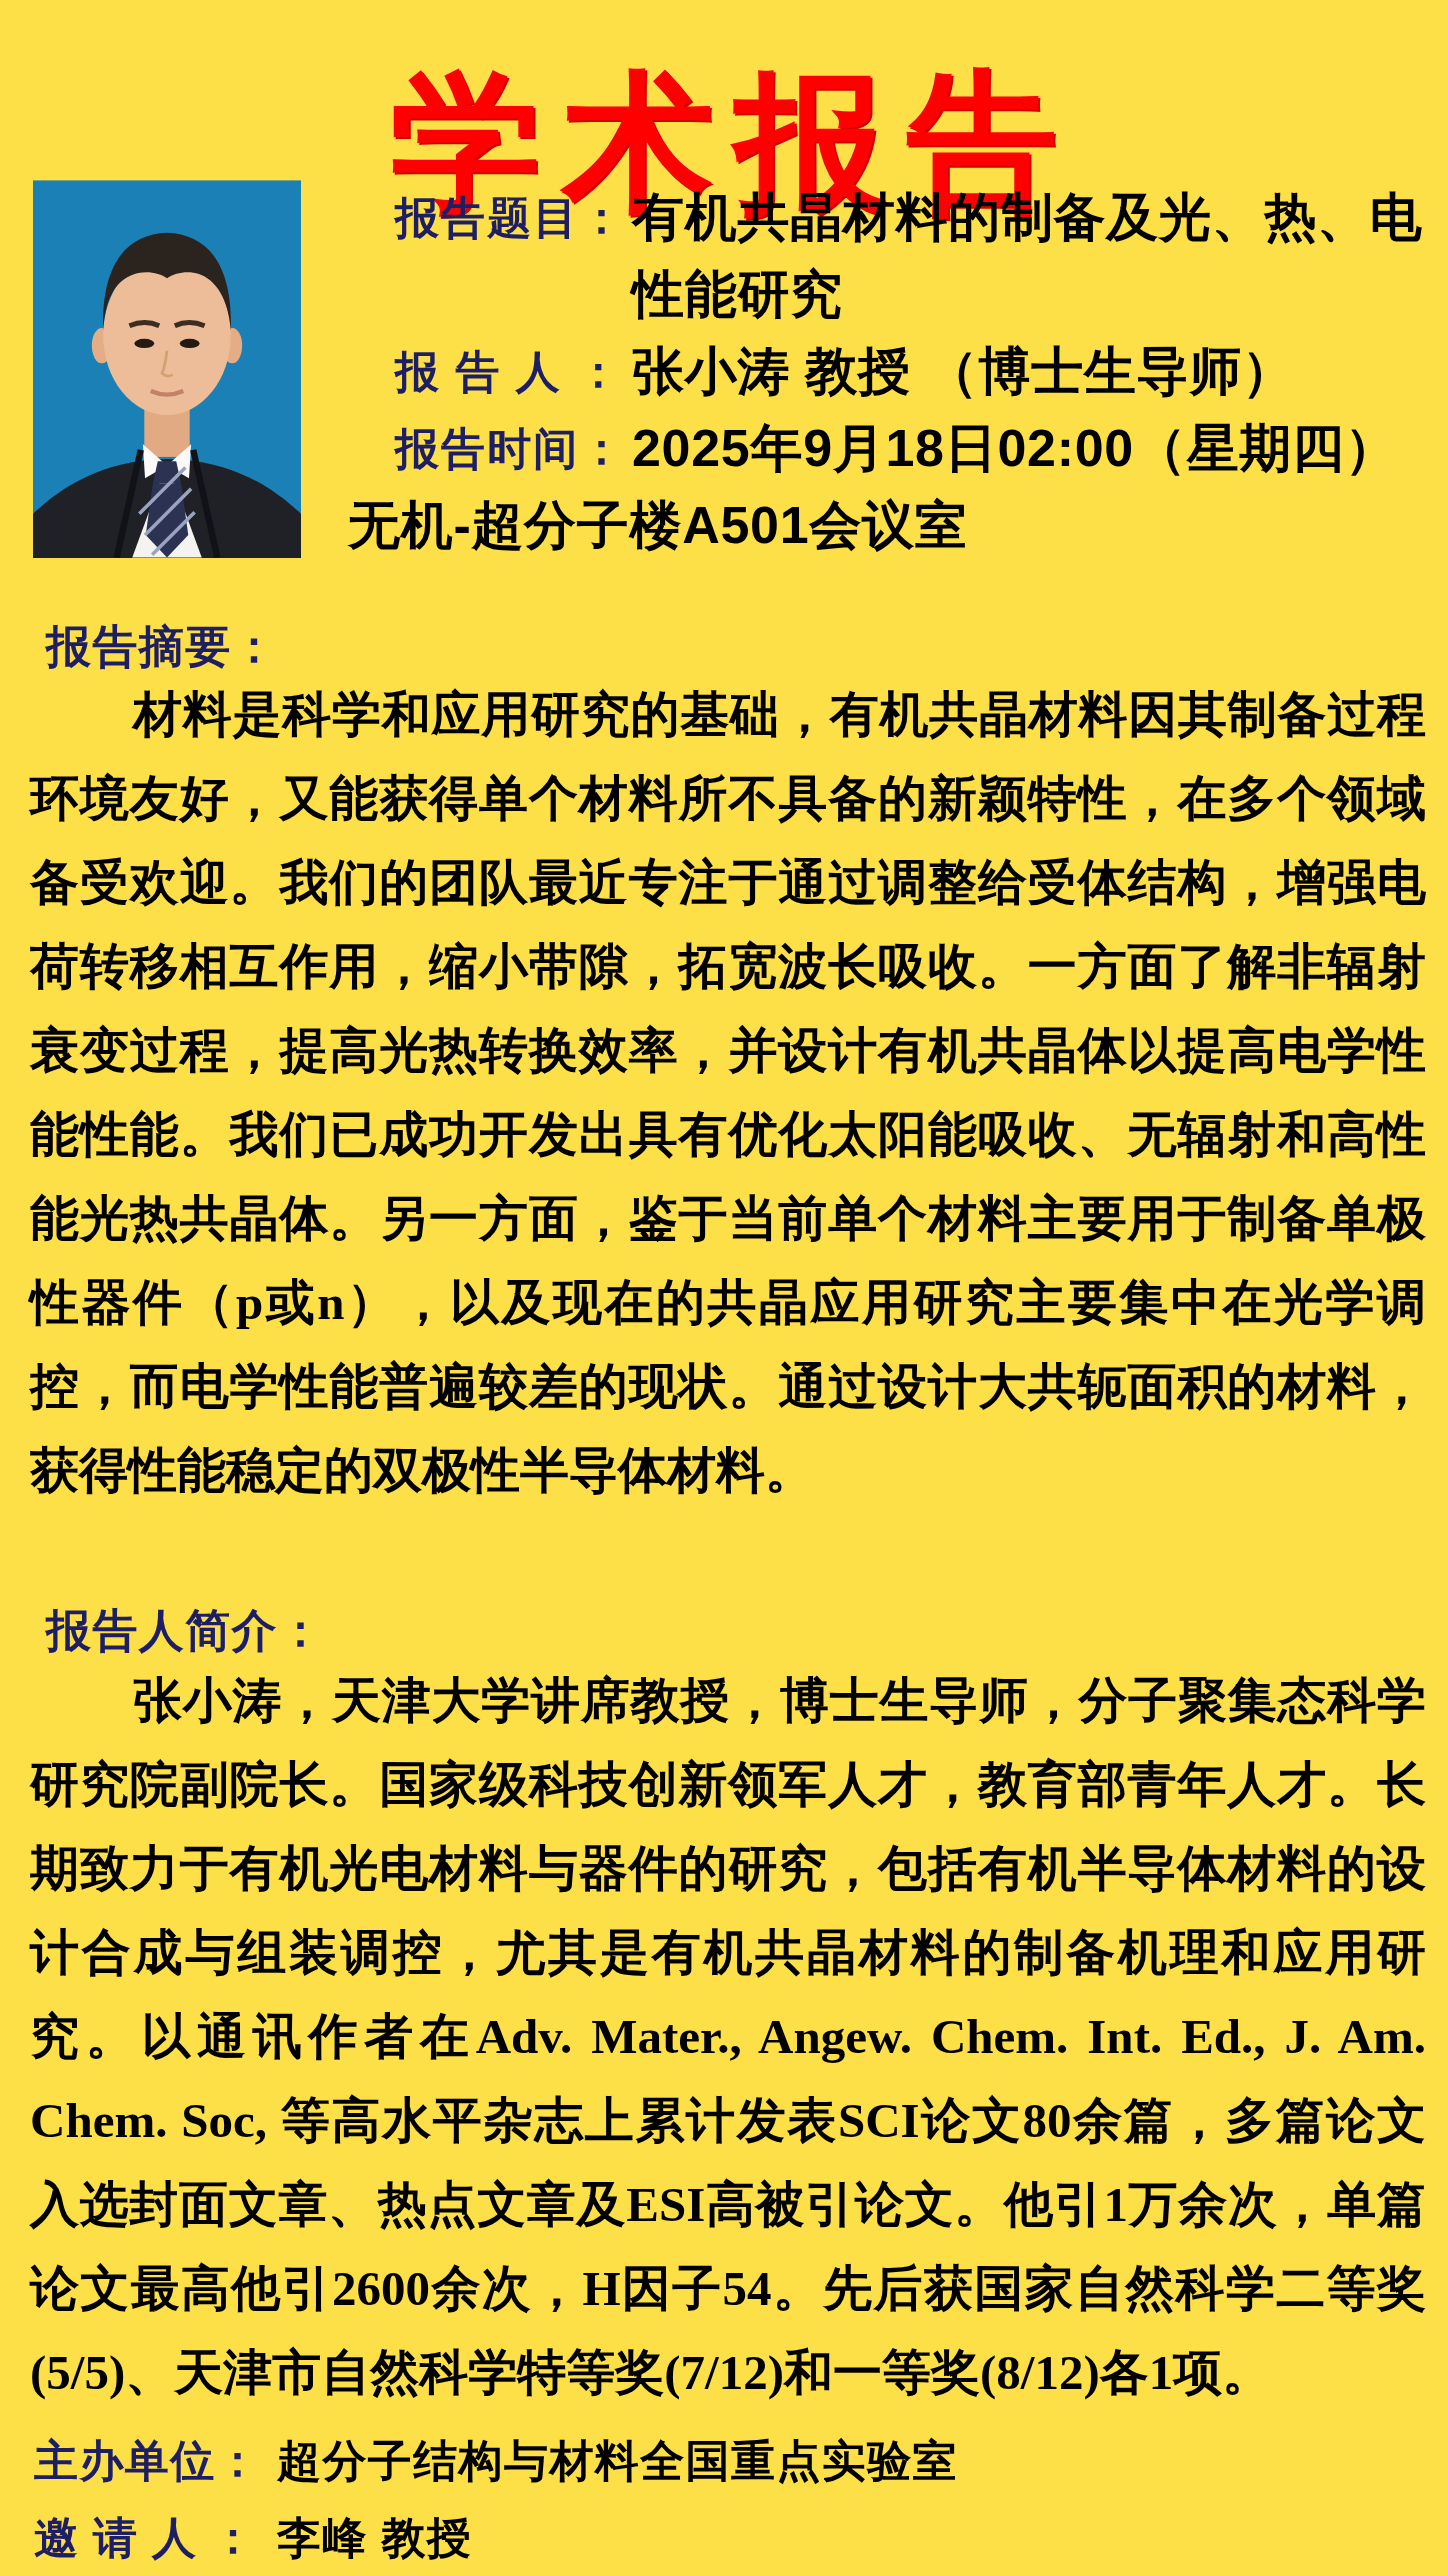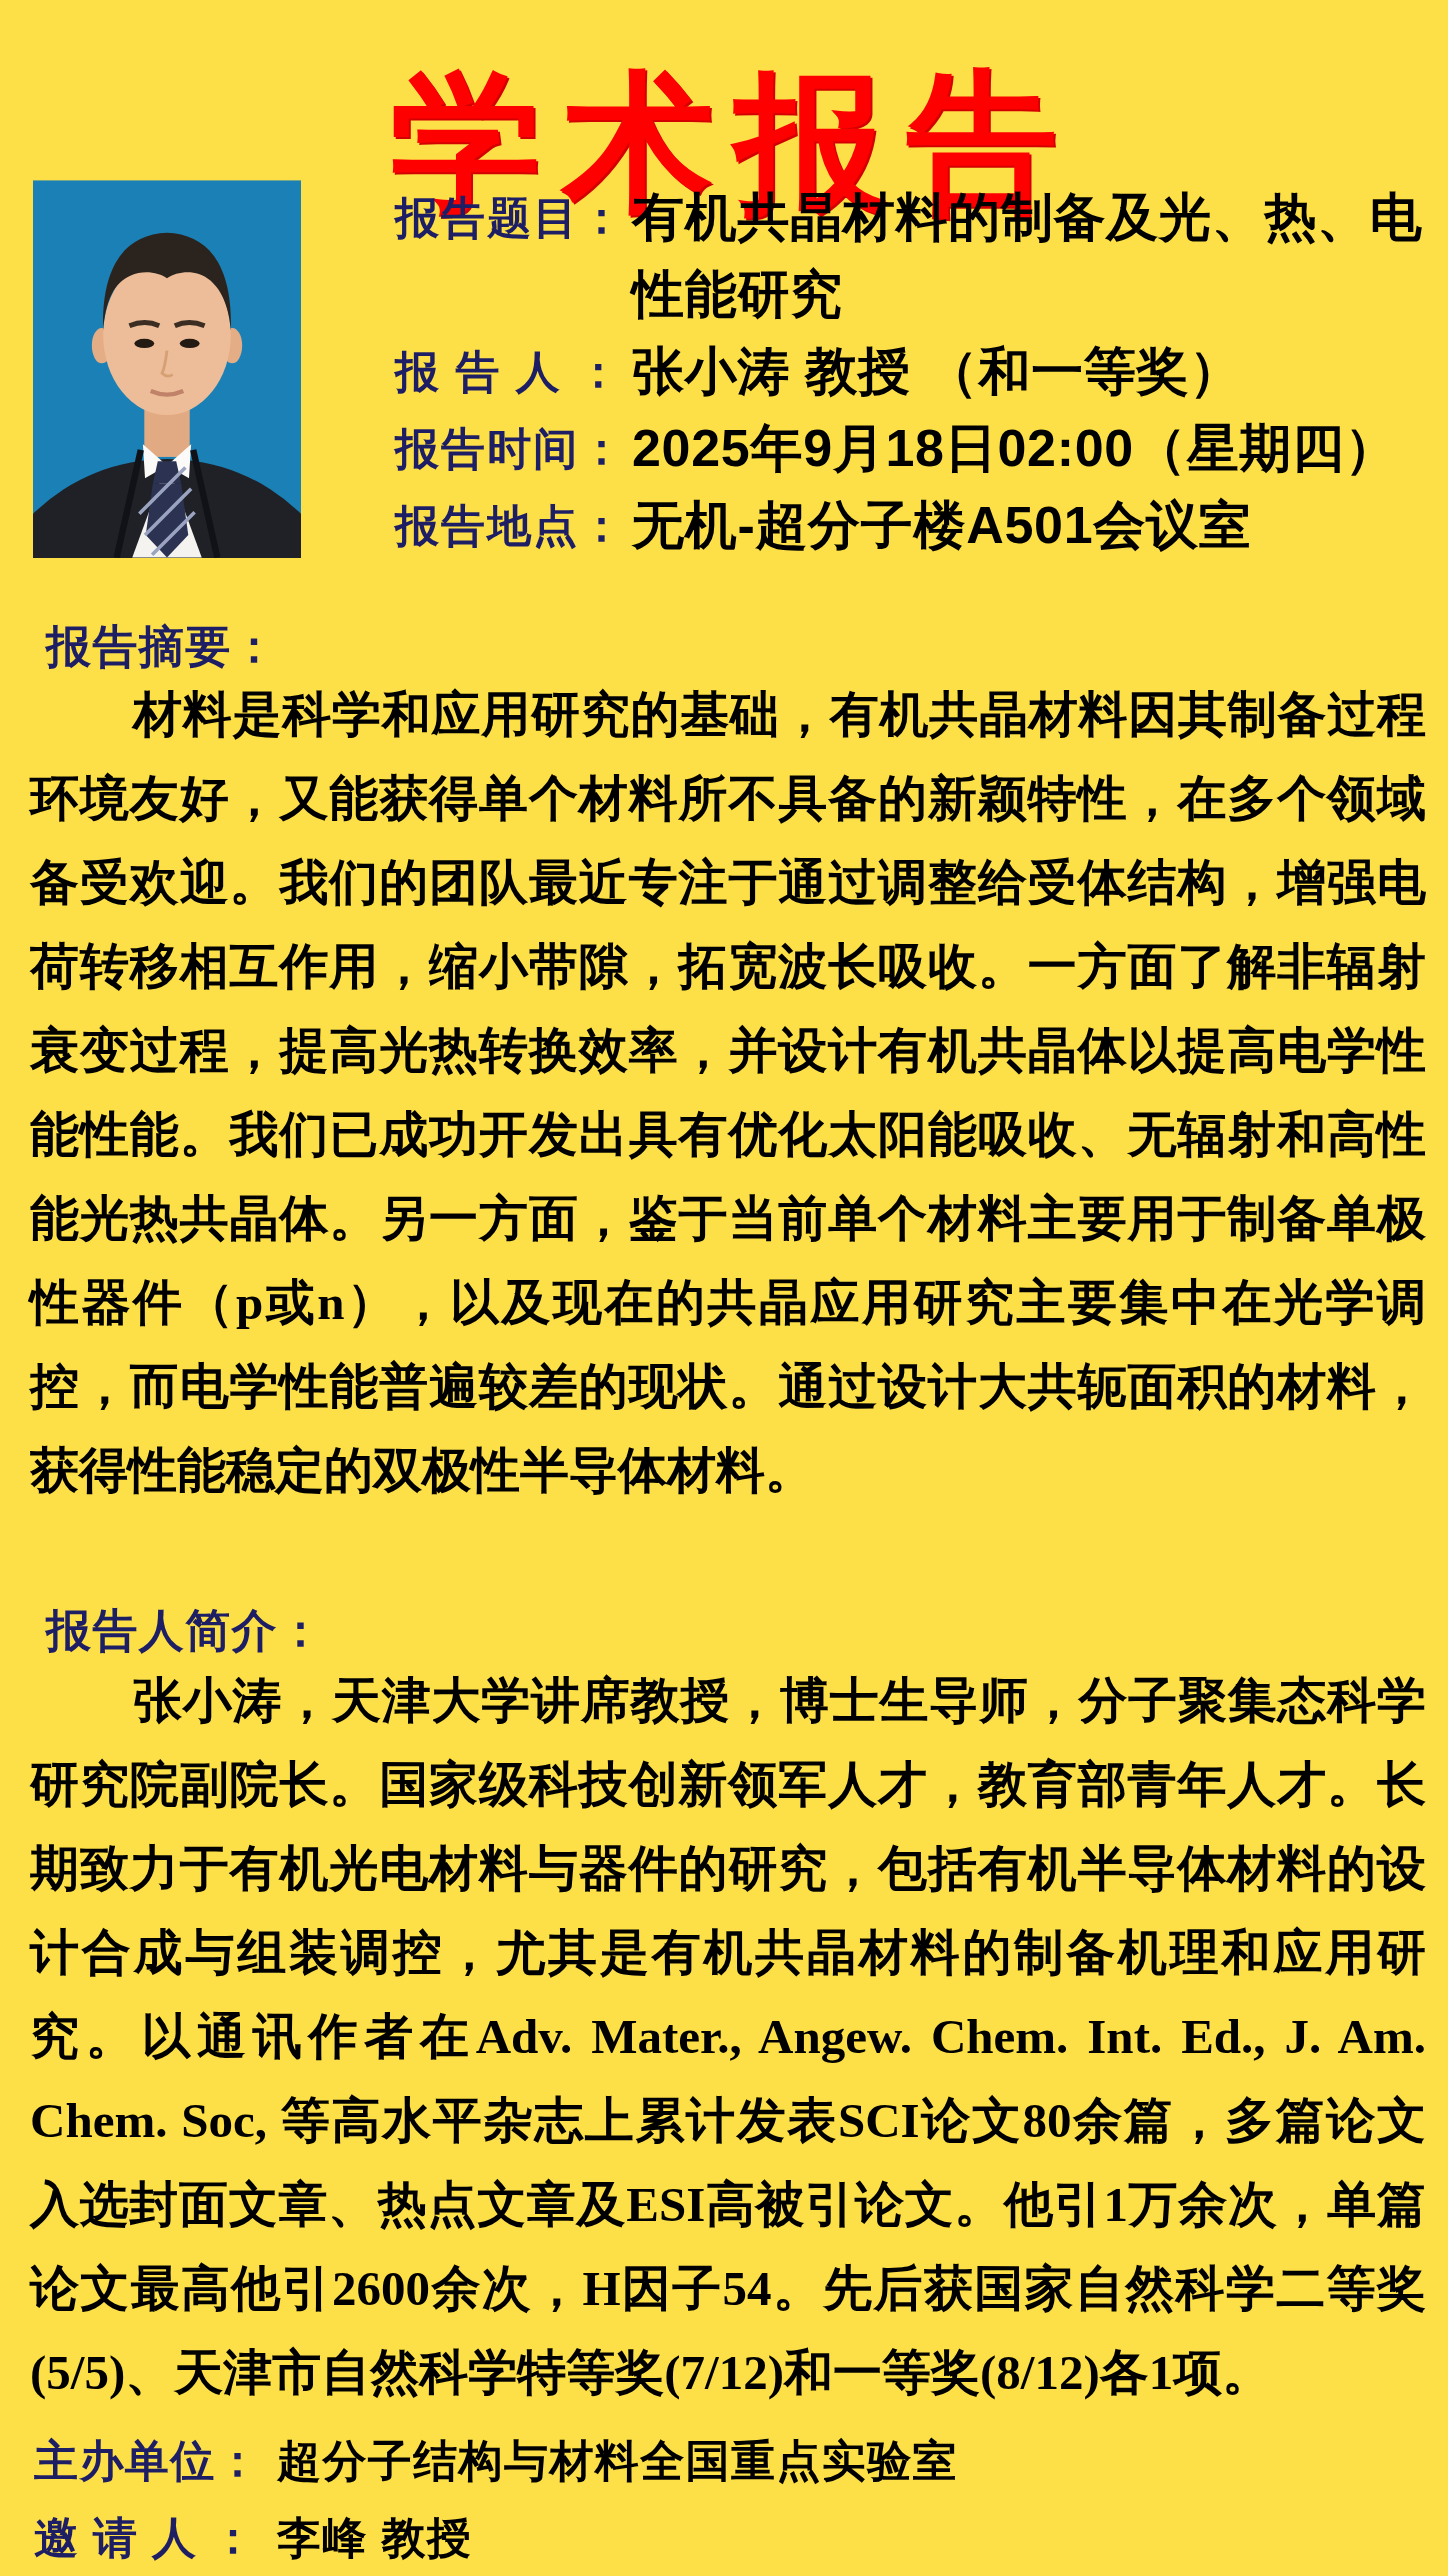--- a/index.html
+++ b/index.html
@@ -135,28 +135,27 @@
     </svg>
   </figure>
 
   <div class="info">
     <div class="info-row">
       <span class="info-label">报告题目：</span>
       <span class="info-value">有机共晶材料的制备及光、热、电性能研究</span>
     </div>
     <div class="info-row">
       <span class="info-label">报 告 人 ：</span>
-      <span class="info-value">张小涛 教授 （和一等奖）</span>
+      <span class="info-value">张小涛 教授 （博士生导师）</span>
     </div>
     <div class="info-row">
       <span class="info-label">报告时间：</span>
       <span class="info-value">2025年9月18日02:00（星期四）</span>
     </div>
     <div class="info-row">
-      <span class="info-label">报告地点：</span>
       <span class="info-value">无机-超分子楼A501会议室</span>
     </div>
   </div>
 
   <h2 class="section-heading heading-abstract">报告摘要：</h2>
   <p class="para para-abstract">材料是科学和应用研究的基础，有机共晶材料因其制备过程环境友好，又能获得单个材料所不具备的新颖特性，在多个领域备受欢迎。我们的团队最近专注于通过调整给受体结构，增强电荷转移相互作用，缩小带隙，拓宽波长吸收。一方面了解非辐射衰变过程，提高光热转换效率，并设计有机共晶体以提高电学性能性能。我们已成功开发出具有优化太阳能吸收、无辐射和高性能光热共晶体。另一方面，鉴于当前单个材料主要用于制备单极性器件（p或n），以及现在的共晶应用研究主要集中在光学调控，而电学性能普遍较差的现状。通过设计大共轭面积的材料，获得性能稳定的双极性半导体材料。</p>
 
   <h2 class="section-heading heading-bio">报告人简介：</h2>
   <p class="para para-bio">张小涛，天津大学讲席教授，博士生导师，分子聚集态科学研究院副院长。国家级科技创新领军人才，教育部青年人才。长期致力于有机光电材料与器件的研究，包括有机半导体材料的设计合成与组装调控，尤其是有机共晶材料的制备机理和应用研究。以通讯作者在Adv. Mater., Angew. Chem. Int. Ed., J. Am. Chem. Soc, 等高水平杂志上累计发表SCI论文80余篇，多篇论文入选封面文章、热点文章及ESI高被引论文。他引1万余次，单篇论文最高他引2600余次，H因子54。先后获国家自然科学二等奖(5/5)、天津市自然科学特等奖(7/12)和一等奖(8/12)各1项。</p>
 

